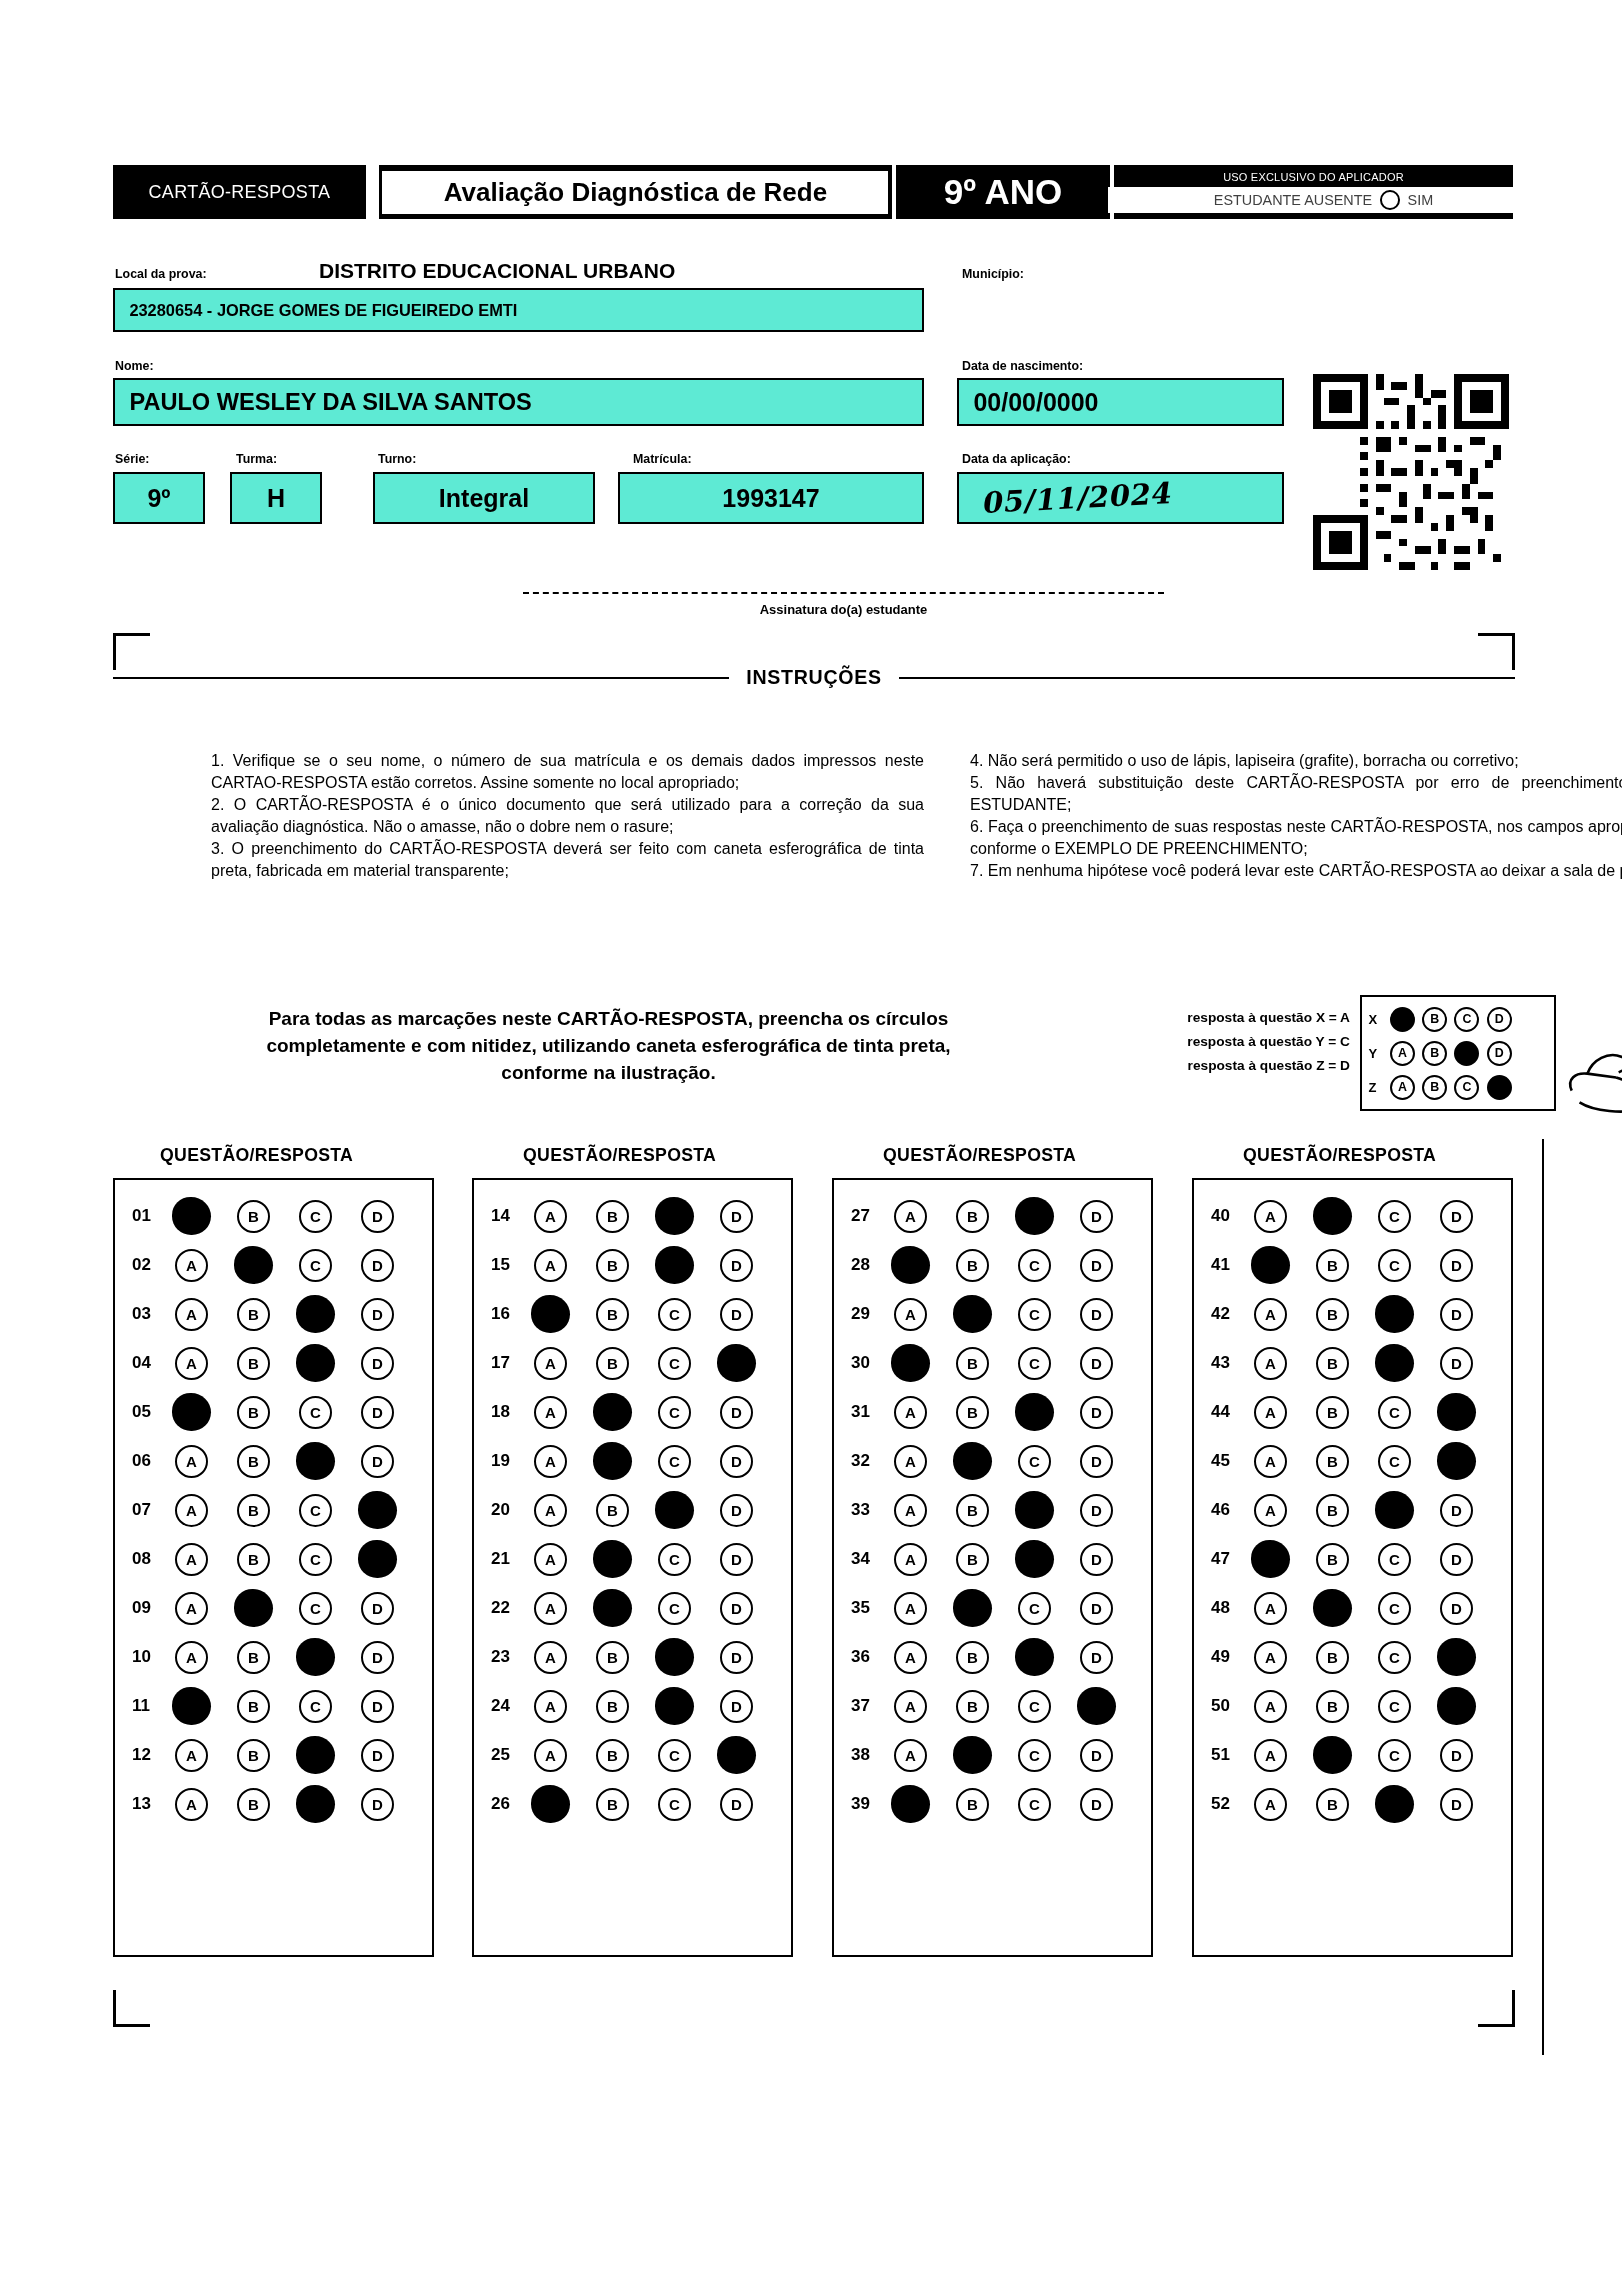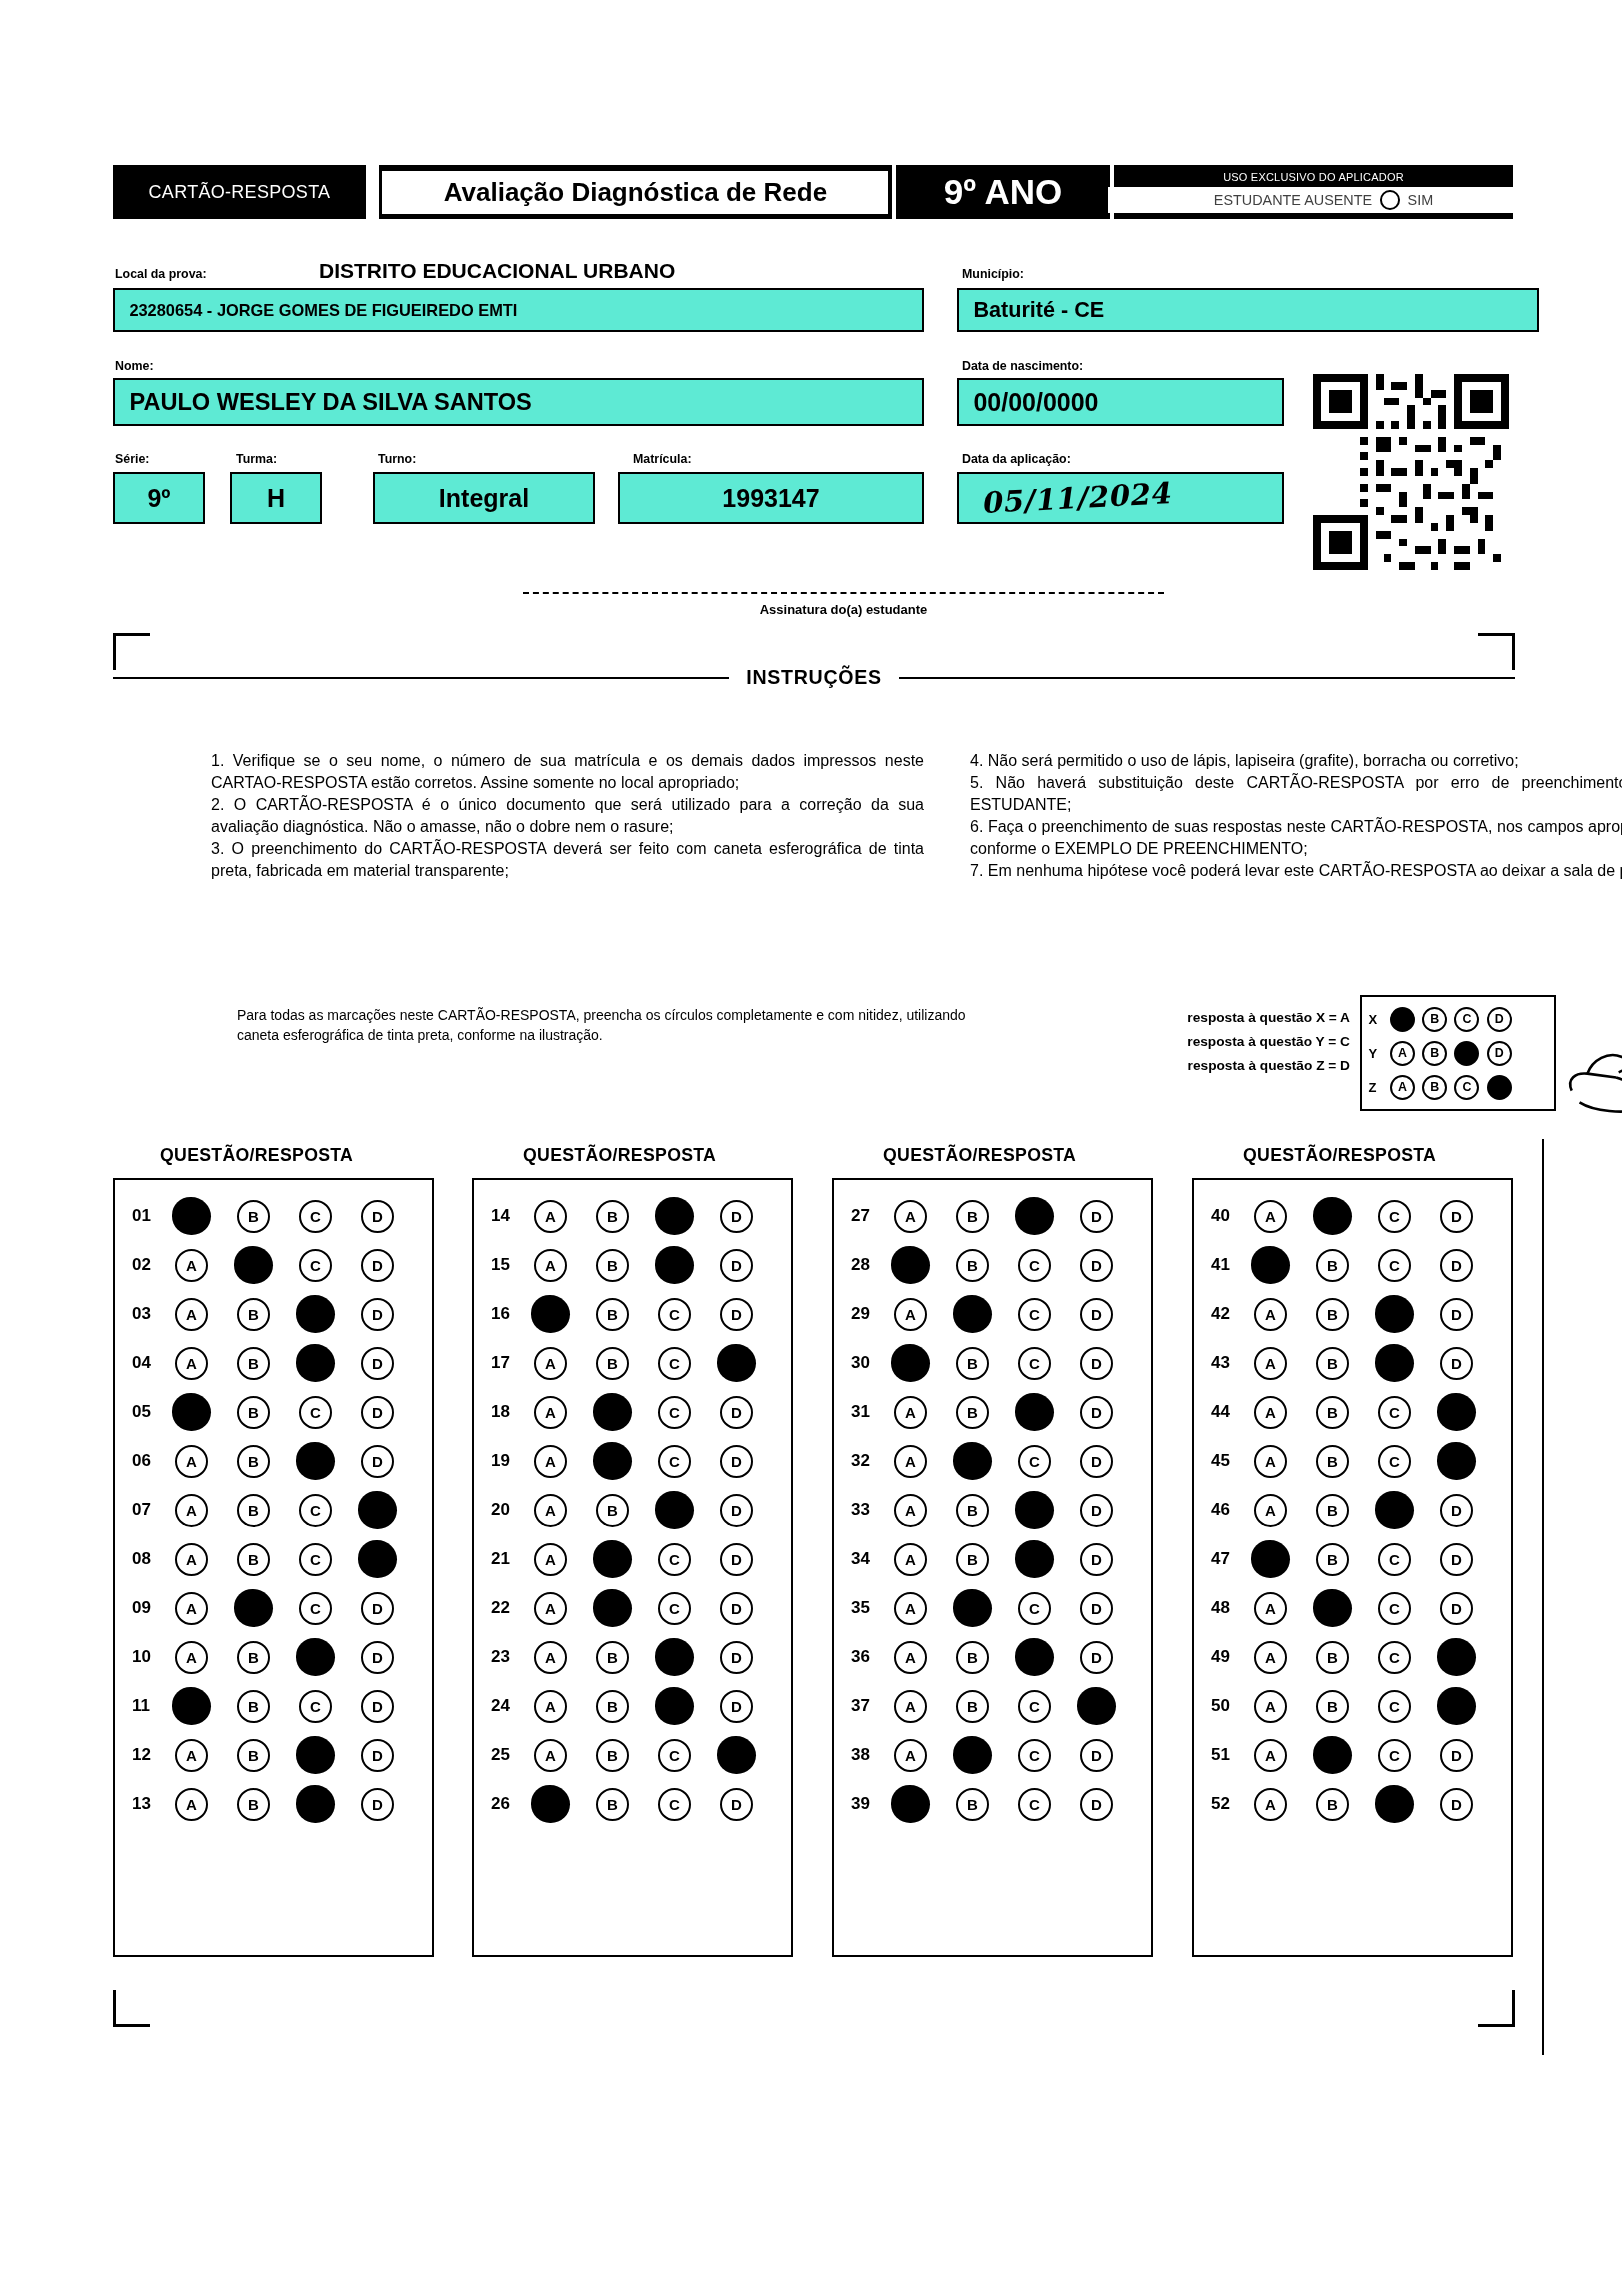--- a/index.html
+++ b/index.html
@@ -117,21 +117,21 @@
 
   .instr-col {
     position:absolute; font-size:16px; line-height:1.37; text-align:justify;margin-top:35px;
   }
   #instrLeft  { left:98px; top:82px; width:713px; }
   #instrRight { left:857px; top:82px; width:707px; }
   .instr-col p { margin:0; }
 
   #fillNote {
     position:absolute; left:124px; top:373px; width:743px;
-    font-size:14px; line-height:1.42; font-weight:400;
+    font-size:19px; line-height:1.42; font-weight:700;text-align:center;
   }
 
   
   .example { position:absolute; left:1008px; top:353px; width:366px; height:137px; }
   .ex-lines {
     position:absolute; left:0; top:19.6px; width:229px;
     font-size:13.7px; font-weight:bold; line-height:1.75; text-align:right;
   }
   .ex-grid {
     position:absolute; left:239px; top:9.2px; width:196px; height:116px;
@@ -197,21 +197,20 @@
         <span>SIM</span>
       </div>
     </div>
   </div>
 
   <div class="lbl" id="localLabel">Local da prova:</div>
   <div id="localTitle">DISTRITO EDUCACIONAL URBANO</div>
   <div class="fieldbox" id="localBox">23280654 - JORGE GOMES DE FIGUEIREDO EMTI</div>
 
   <div class="lbl" id="munLabel">Município:</div>
-  <div class="fieldbox" id="munBox">Baturité - CE</div>
 
   <div class="lbl" id="nomeLabel">Nome:</div>
   <div class="fieldbox" id="nomeBox">PAULO WESLEY DA SILVA SANTOS</div>
 
   <div class="lbl" id="nascLabel">Data de nascimento:</div>
   <div class="fieldbox" id="nascBox">00/00/0000</div>
 
   <div class="lbl" id="serieLabel">Série:</div>
   <div class="fieldbox" id="serieBox">9º</div>
 

